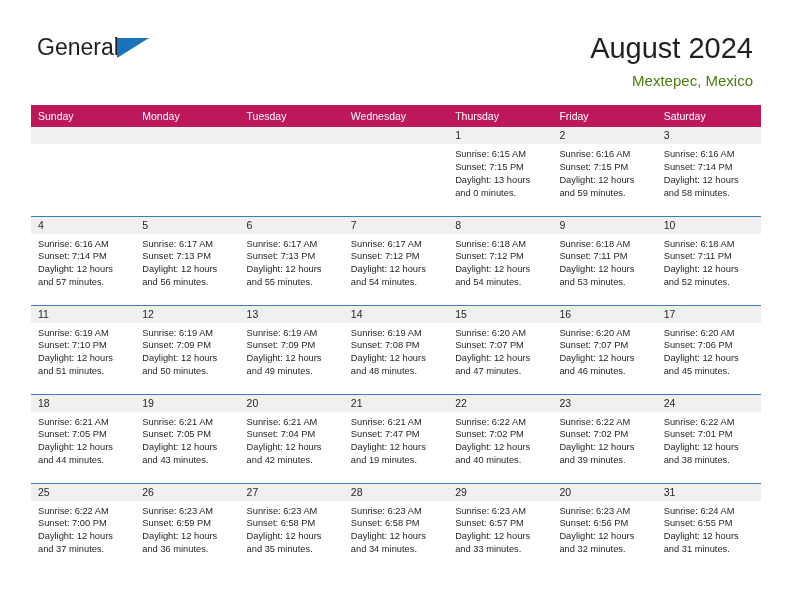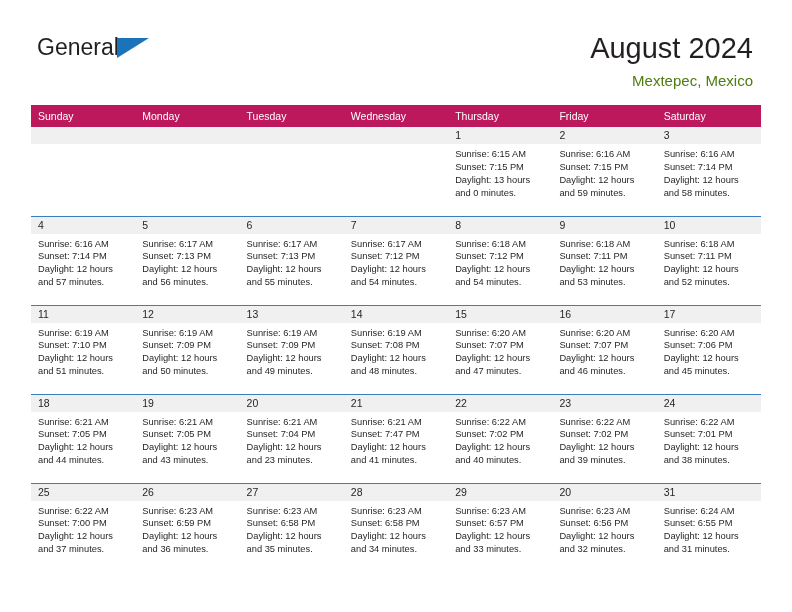--- a/index.html
+++ b/index.html
@@ -370,30 +370,30 @@
             <div>Daylight: 12 hours</div>
             <div>and 43 minutes.</div>
           </div>
         </td>
         <td>
           <div class="daynum-bar">20</div>
           <div class="cell-body">
             <div>Sunrise: 6:21 AM</div>
             <div>Sunset: 7:04 PM</div>
             <div>Daylight: 12 hours</div>
-            <div>and 23 minutes.</div>
+            <div>and 42 minutes.</div>
           </div>
         </td>
         <td>
           <div class="daynum-bar">21</div>
           <div class="cell-body">
             <div>Sunrise: 6:21 AM</div>
             <div>Sunset: 7:47 PM</div>
             <div>Daylight: 12 hours</div>
-            <div>and 41 minutes.</div>
+            <div>and 19 minutes.</div>
           </div>
         </td>
         <td>
           <div class="daynum-bar">22</div>
           <div class="cell-body">
             <div>Sunrise: 6:22 AM</div>
             <div>Sunset: 7:02 PM</div>
             <div>Daylight: 12 hours</div>
             <div>and 40 minutes.</div>
           </div>

